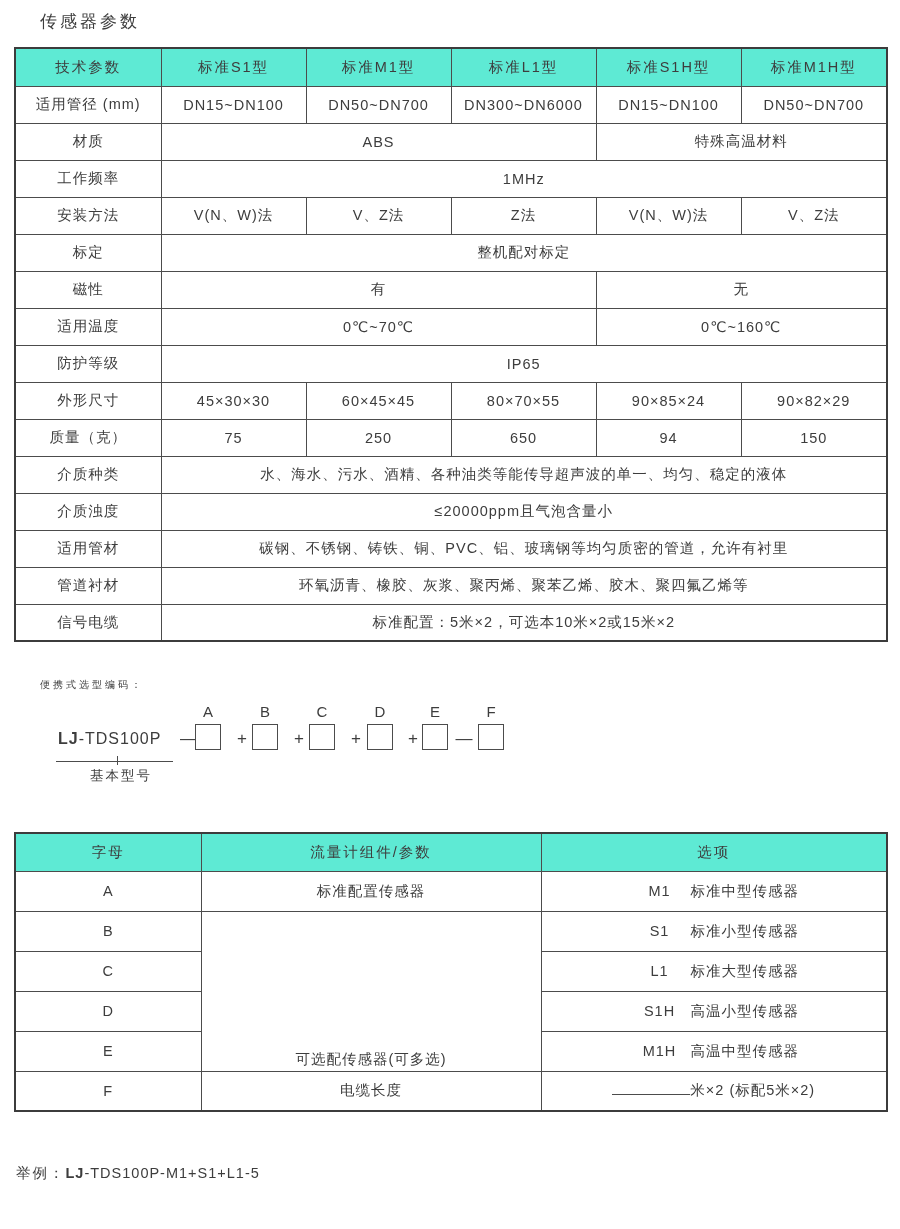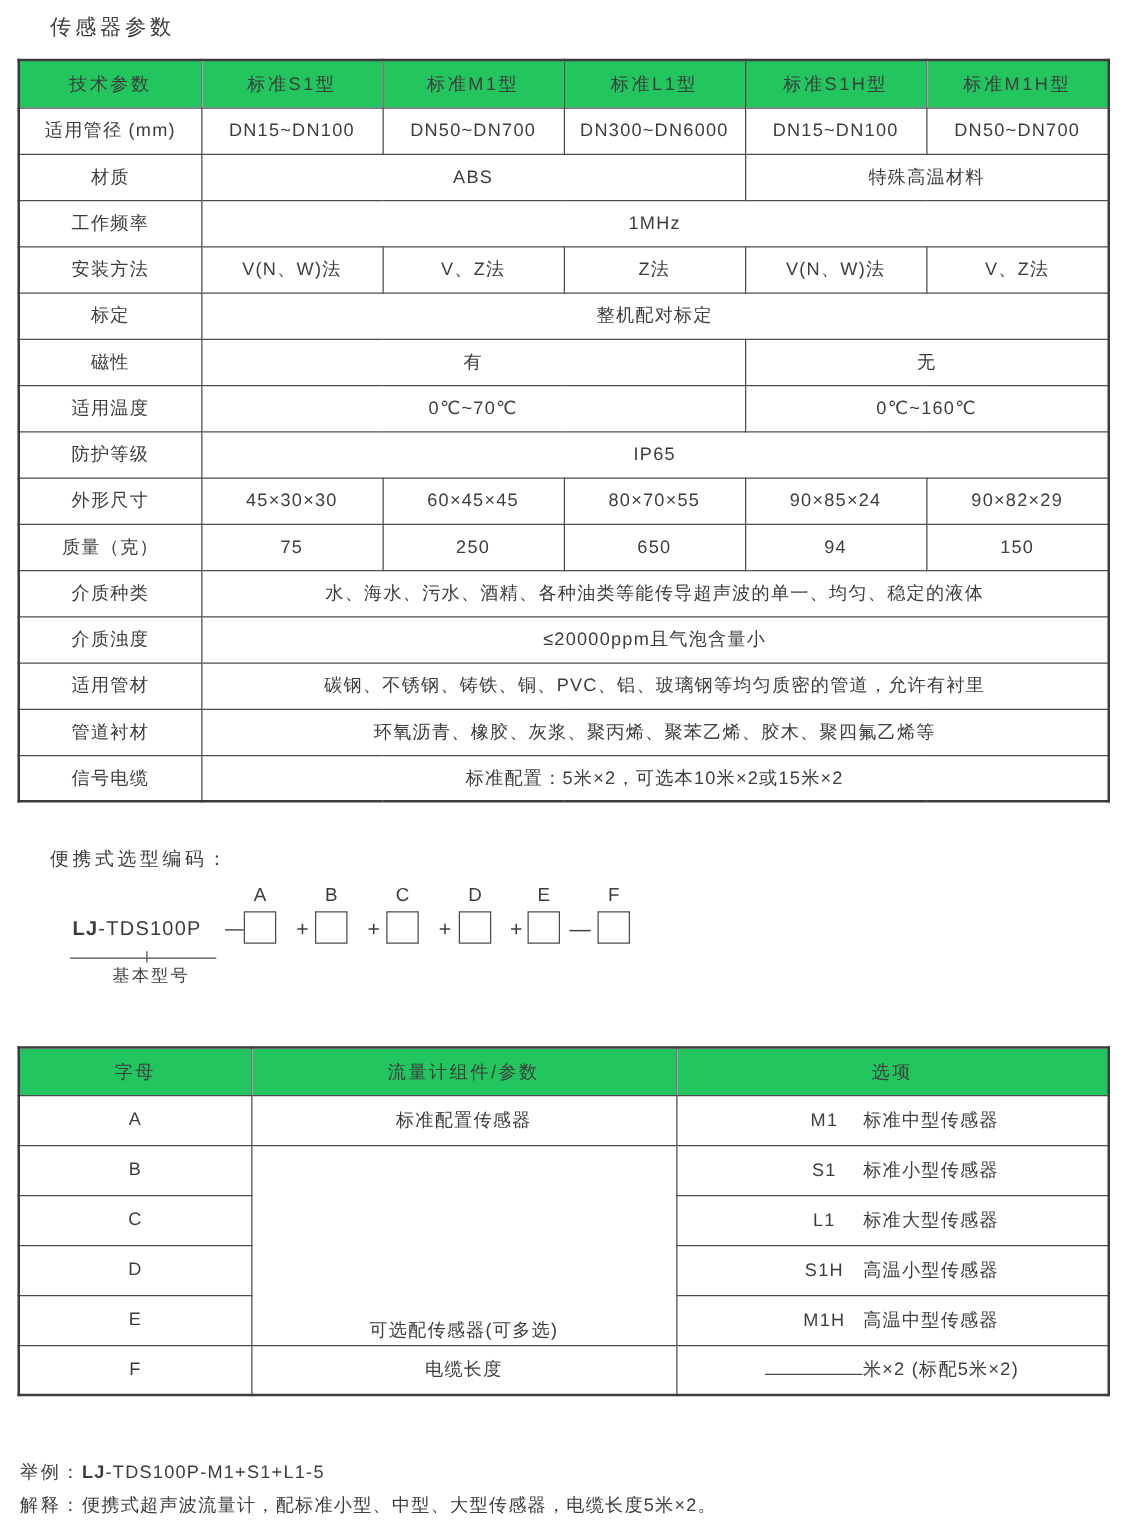--- a/index.html
+++ b/index.html
@@ -30,37 +30,37 @@
   table.order td, table.order th {
     border: 1px solid #4c4c4c;
     text-align: center;
     font-weight: 400;
     letter-spacing: 1px;
     padding: 2px 4px;
     overflow: hidden;
     white-space: nowrap;
   }
   table.spec th, table.order th {
-    background: #22c55e;
+    background: #5eead4;
     height: 38px;
     letter-spacing: 2px;
   }
   table.spec td { height: 37px; }
   table.order td { height: 40px; }
   td.rowlabel { letter-spacing: 2px; }
   td.leftcell {
     text-align: left;
     padding-left: 12px;
     letter-spacing: 1.5px;
   }
 
   
   .sel-heading {
     margin: 36px 0 0 26px;
-    font-size: 15px;
+    font-size: 10px;
     letter-spacing: 3px;
   }
   .diagram {
     position: relative;
     height: 94px;
     margin-top: 10px;
   }
   .base-code {
     position: absolute; left: 42px; top: 28px;
     font-size: 16px; letter-spacing: 1px;
@@ -307,18 +307,15 @@
         <span class="blank-line"></span><span>米×2 (标配5米×2)</span>
       </td>
     </tr>
   </tbody>
     </table>
 
   <div class="notes">
     <div class="note-line">
       <span class="note-label">举例：</span><span class="note-code"><b>LJ</b><span>-TDS100P-M1+S1+L1-5</span></span>
     </div>
-    <div class="note-line">
-      <span class="note-label">解释：</span><span>便携式超声波流量计，配标准小型、中型、大型传感器，电缆长度5米×2。</span>
-    </div>
   </div>
 
 </div>
 
 </body></html>

